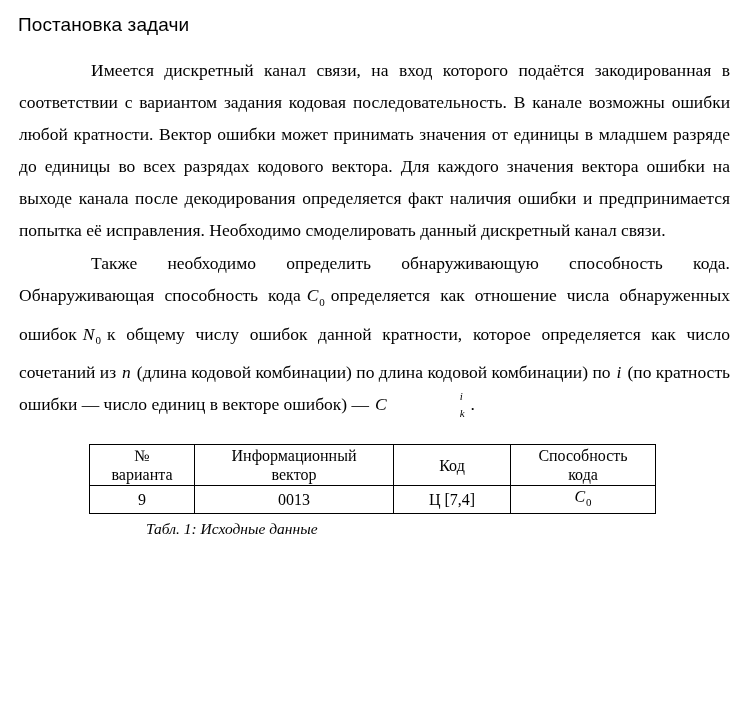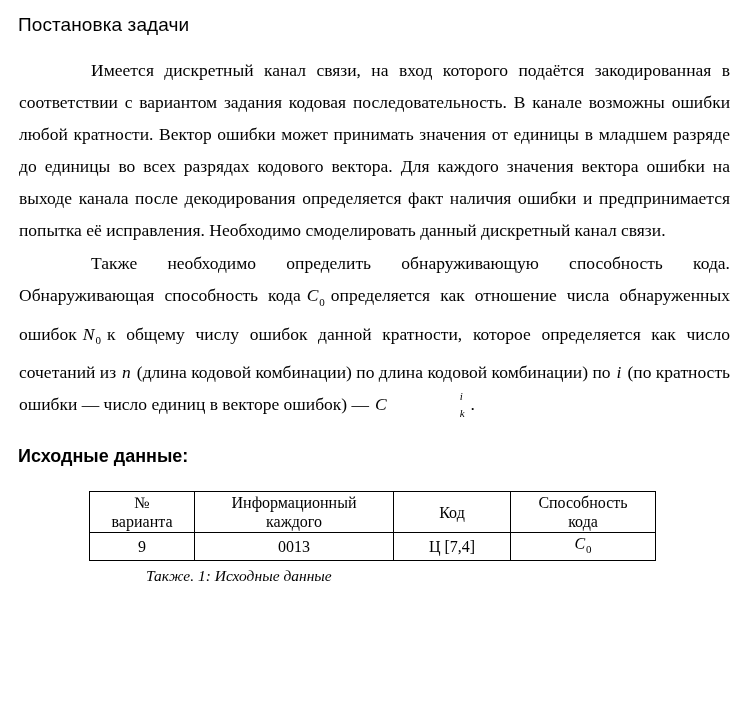--- a/index.html
+++ b/index.html
@@ -123,46 +123,45 @@
   <h1 class="heading">Постановка задачи</h1>
 
   <div class="body-block">
 
     <p class="para">Имеется дискретный канал связи, на вход которого подаётся закодированная в соответствии с вариантом задания кодовая последовательность. В канале возможны ошибки любой кратности. Вектор ошибки может принимать значения от единицы в младшем разряде до единицы во всех разрядах кодового вектора. Для каждого значения вектора ошибки на выходе канала после декодирования определяется факт наличия ошибки и предпринимается попытка её исправления. Необходимо смоделировать данный дискретный канал связи.</p>
 
     <p class="para"><span>Также необходимо определить обнаруживающую способность кода. Обнаруживающая способность кода</span><span class="mathvar nowrap"><span>C</span><span class="sub">0</span></span><span>определяется как отношение числа обнаруженных ошибок</span><span class="mathvar nowrap"><span>N</span><span class="sub">0</span></span><span>к общему числу ошибок данной кратности, которое определяется как число сочетаний из</span><span class="mathvar nowrap"><span>n</span></span><span>(длина кодовой комбинации) по длина кодовой комбинации) по</span><span class="mathvar nowrap"><span>i</span></span><span>(по кратность ошибки — число единиц в векторе ошибок) —</span><span class="mathvar nowrap"><span>C</span><span class="supsub"><span class="sup-line">i</span><span class="sub-line">k</span></span></span><span>.</span></p>
 
   </div>
 
-  <h2 class="heading2">Исходные данные:</h2>
 
   <div class="table-wrap">
     <table class="data">
       <thead>
         <tr>
           <th class="col1">
             <span>№</span><br>
             <span>варианта</span>
           </th>
           <th class="col2">
             <span>Информационный</span><br>
-            <span>каждого</span>
+            <span>вектор</span>
           </th>
           <th class="col3">Код</th>
           <th class="col4">
             <span>Способность</span><br>
             <span>кода</span>
           </th>
         </tr>
       </thead>
       <tbody>
         <tr>
           <td>9</td>
           <td>0013</td>
           <td>Ц [7,4]</td>
           <td><span class="mathvar"><span>C</span><span class="sub">0</span></span></td>
         </tr>
       </tbody>
     </table>
-    <div class="caption">Также. 1: Исходные данные</div>
+    <div class="caption">Табл. 1: Исходные данные</div>
   </div>
 
 </div>
 
 </body></html>

